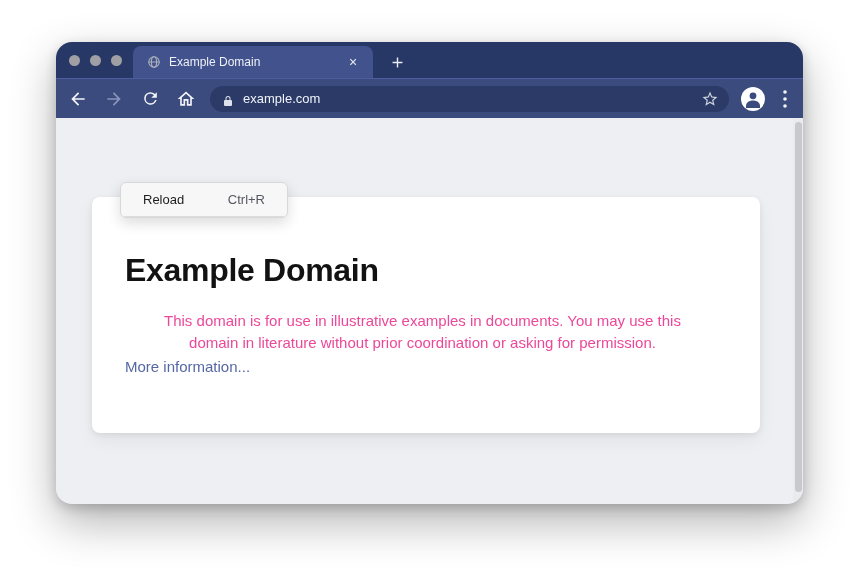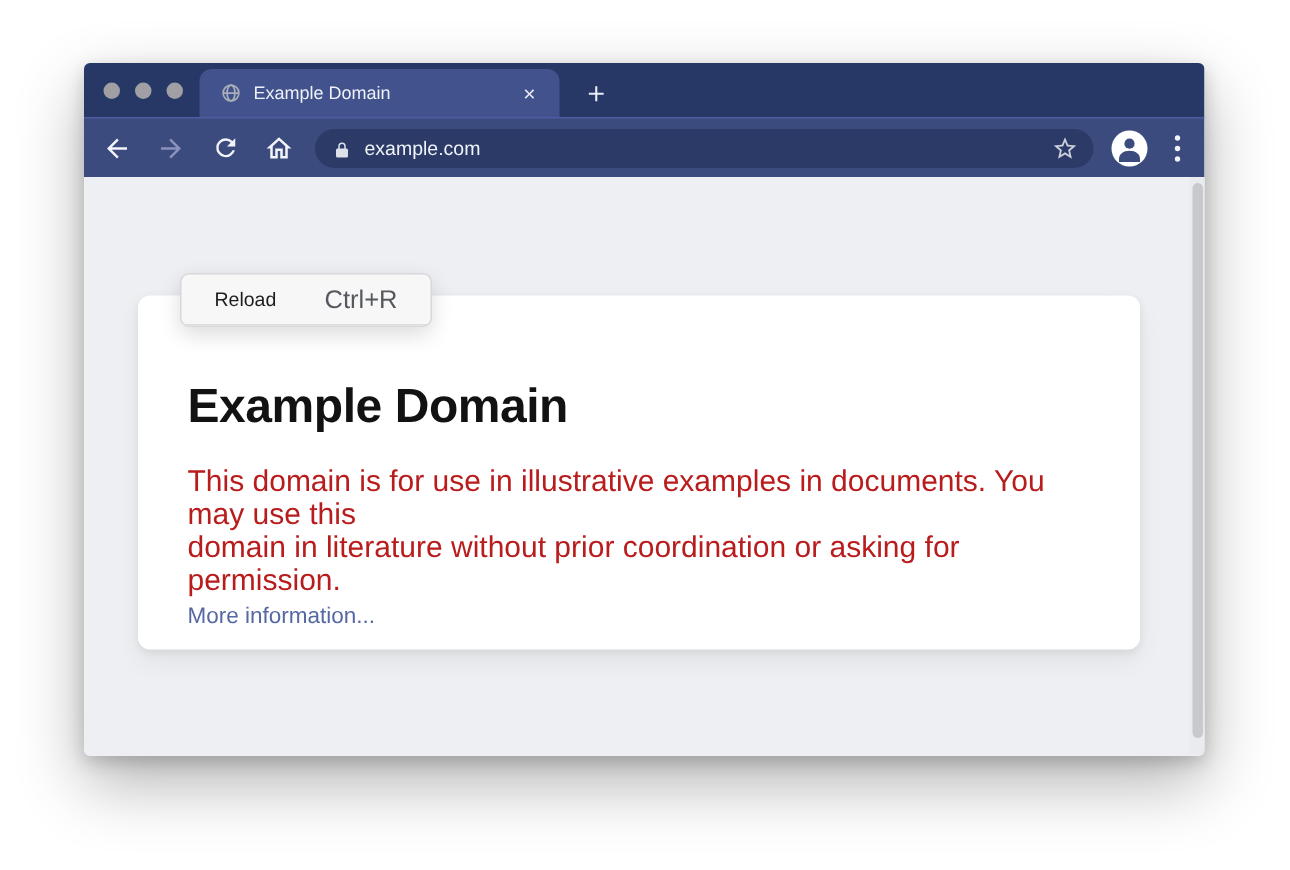--- a/index.html
+++ b/index.html
@@ -1,20 +1,20 @@
 <!DOCTYPE html>
 <html><head>
 <meta charset="utf-8">
 <style>
   * { margin: 0; padding: 0; box-sizing: border-box; }
   html, body { width: 860px; height: 580px; background: #ffffff; font-family: "Liberation Sans", sans-serif; overflow: hidden; }
 
   .browser-window {
     position: absolute; left: 56px; top: 42px; width: 747px; height: 462px;
-    border-radius: 4px; overflow: hidden;
+    border-radius: 16px; overflow: hidden;
     box-shadow: 0 18px 45px rgba(0,0,0,0.30), 0 4px 12px rgba(0,0,0,0.18);
     background: #edeff2;
   }
 
   
   .topbar { position: relative; height: 36px; background: #273766; }
   .traffic-lights { position: absolute; left: 13px; top: 13px; display: flex; gap: 10px; }
   .traffic-dot { width: 11px; height: 11px; border-radius: 50%; background: #a0a0a4; }
 
   .tab {
@@ -49,33 +49,33 @@
   
   .page-content { position: relative; height: 385px; background: #edeff2; }
 
   .content-card {
     position: absolute; left: 36px; top: 79px; width: 668px; height: 236px;
     background: #ffffff; border-radius: 8px;
     box-shadow: 0 2px 6px rgba(0,0,0,0.07), 0 8px 18px rgba(0,0,0,0.05);
     padding: 55px 40px 0 33px;
   }
   .page-heading { font-size: 32px; font-weight: 700; color: #121212; letter-spacing: -0.3px; }
-  .page-paragraph { margin-top: 21px; font-size: 20px; line-height: 22px; color: #b91c1c; white-space: pre-line; }
+  .page-paragraph { margin-top: 21px; font-size: 15px; line-height: 22px; color: #ec4899; white-space: pre-line; text-align: center; }
   .page-link { display: inline-block; margin-top: 4px; font-size: 15px; color: #5568a3; text-decoration: none; cursor: pointer; }
 
   
   .context-menu {
     position: absolute; left: 64px; top: 64px; width: 168px;
     background: #f7f7f8; border: 1px solid #d8d8da; border-radius: 6px;
     box-shadow: 0 5px 14px rgba(0,0,0,0.14);
     overflow: hidden; z-index: 5;
   }
   .menu-item { height: 33px; display: flex; align-items: center; justify-content: space-between; padding: 0 22px; cursor: default; }
   .menu-item-label { font-size: 13px; color: #1d1d1f; }
-  .menu-item-shortcut { font-size: 17px; color: #55585e; }
+  .menu-item-shortcut { font-size: 13px; color: #55585e; }
   .menu-divider { height: 1px; background: #dcdcde; }
 
   
   .page-scrollbar { position: absolute; top: 0; right: 0; width: 10px; height: 100%; background: #e9ebee; }
   .page-scrollbar-thumb { position: absolute; top: 4px; right: 1.5px; width: 7px; height: 370px; border-radius: 3.5px; background: #c7c9cd; }
 </style>
 </head>
 <body>
 
 <div class="browser-window">

